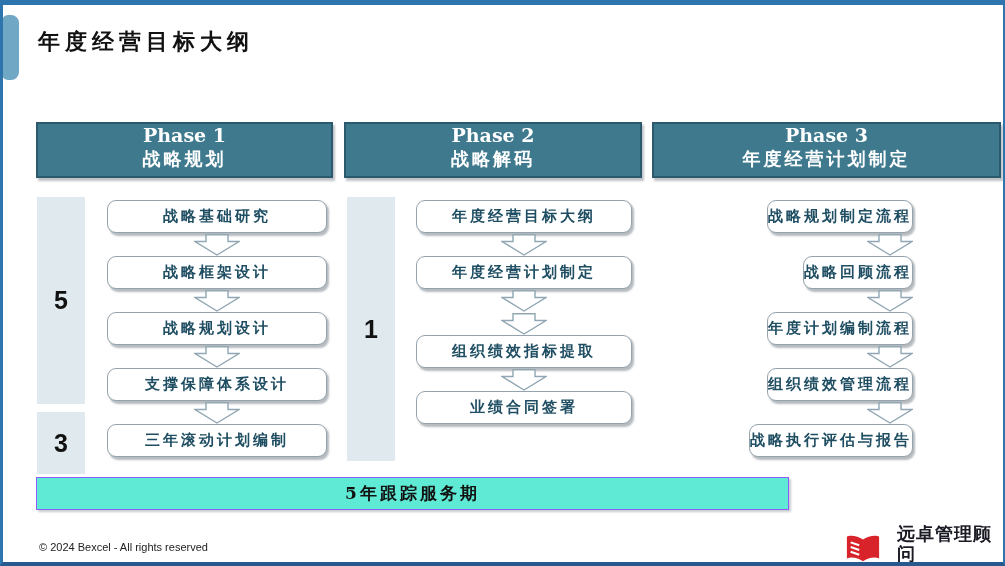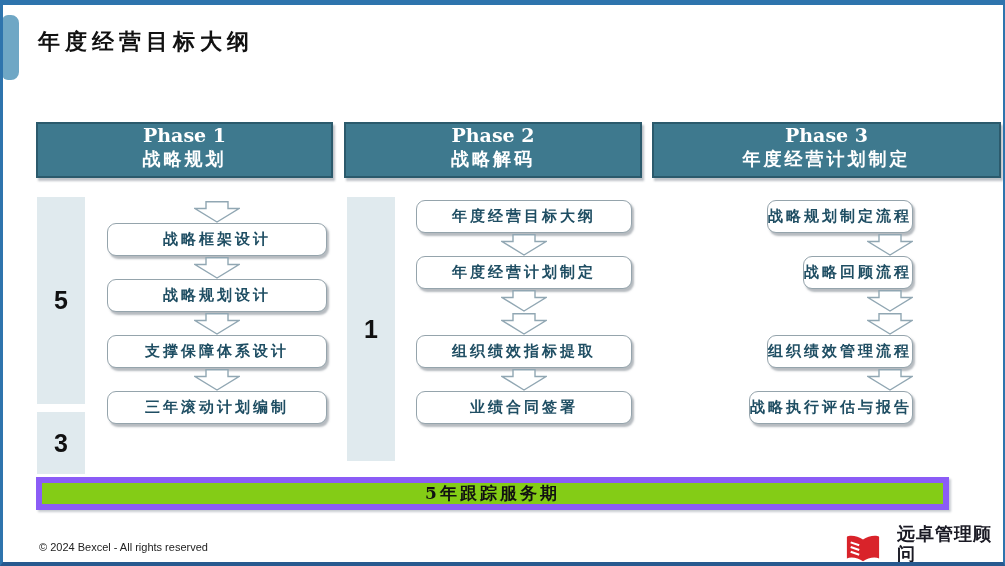--- a/index.html
+++ b/index.html
@@ -47,22 +47,22 @@
     height:33px; box-sizing:border-box; background:#fff;
     border:1.4px solid #95a4ac; border-radius:9px;
     box-shadow:2px 2.5px 2px rgba(110,120,130,.5);
     display:flex; align-items:center; justify-content:center;
     font-size:15px; font-weight:bold; color:#1f4e63;
     letter-spacing:3px; white-space:nowrap;
   }
   .arrow { height:23px; display:flex; align-items:center; justify-content:center; }
   .arrow svg { display:block; }
   .bottom-bar {
-    position:absolute; left:33px; top:472px; width:913px; height:33px; box-sizing:border-box;
-    background:#84cc16; border:6px solid #8b5cf6;
+    position:absolute; left:33px; top:472px; width:753px; height:33px; box-sizing:border-box;
+    background:#5eead4; border:1px solid #8b5cf6;
     box-shadow:2px 2px 2px rgba(120,130,140,.4);
     display:flex; align-items:center; justify-content:center;
     font-size:17px; font-weight:bold; color:#111; letter-spacing:3px;
   }
   .footer-copyright {
     position:absolute; left:36px; top:536px;
     font-family:"Liberation Sans", sans-serif; font-size:11px; color:#222;
   }
   .logo { position:absolute; left:842px; top:519px; display:flex; align-items:center; }
   .logo-text { margin-left:16px; }
@@ -99,20 +99,23 @@
     <span>5</span>
   </div>
   <div class="band band-3">
     <span>3</span>
   </div>
   <div class="band band-1">
     <span>1</span>
   </div>
 
   <div class="stack stack1">
+    <div class="flow-box">
+        <span>战略基础研究</span>
+      </div>
     <div class="arrow">
         <svg width="46" height="22" viewBox="0 0 46 22">
           <polygon points="12,0.8 34,0.8 34,7.5 45,7.5 23,21 1,7.5 12,7.5" fill="#ffffff" stroke="#91a7b3" stroke-width="1.4"></polygon>
         </svg>
       </div>
     <div class="flow-box">
         <span>战略框架设计</span>
       </div>
     <div class="arrow">
         <svg width="46" height="22" viewBox="0 0 46 22">
@@ -184,20 +187,23 @@
           <polygon points="12,0.8 34,0.8 34,7.5 45,7.5 23,21 1,7.5 12,7.5" fill="#ffffff" stroke="#91a7b3" stroke-width="1.4"></polygon>
         </svg>
       </div>
     <div class="flow-box">
         <span>战略回顾流程</span>
       </div>
     <div class="arrow">
         <svg width="46" height="22" viewBox="0 0 46 22">
           <polygon points="12,0.8 34,0.8 34,7.5 45,7.5 23,21 1,7.5 12,7.5" fill="#ffffff" stroke="#91a7b3" stroke-width="1.4"></polygon>
         </svg>
+      </div>
+    <div class="flow-box">
+        <span>年度计划编制流程</span>
       </div>
     <div class="arrow">
         <svg width="46" height="22" viewBox="0 0 46 22">
           <polygon points="12,0.8 34,0.8 34,7.5 45,7.5 23,21 1,7.5 12,7.5" fill="#ffffff" stroke="#91a7b3" stroke-width="1.4"></polygon>
         </svg>
       </div>
     <div class="flow-box">
         <span>组织绩效管理流程</span>
       </div>
     <div class="arrow">

